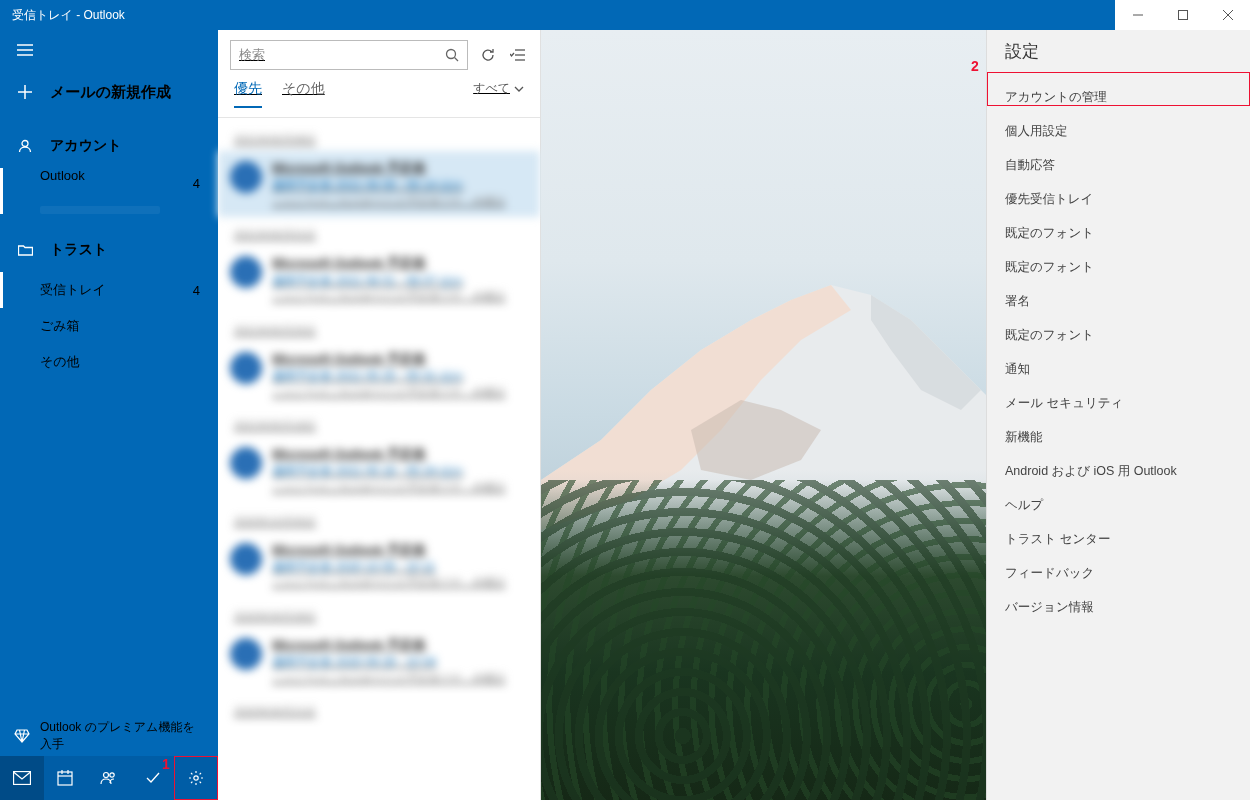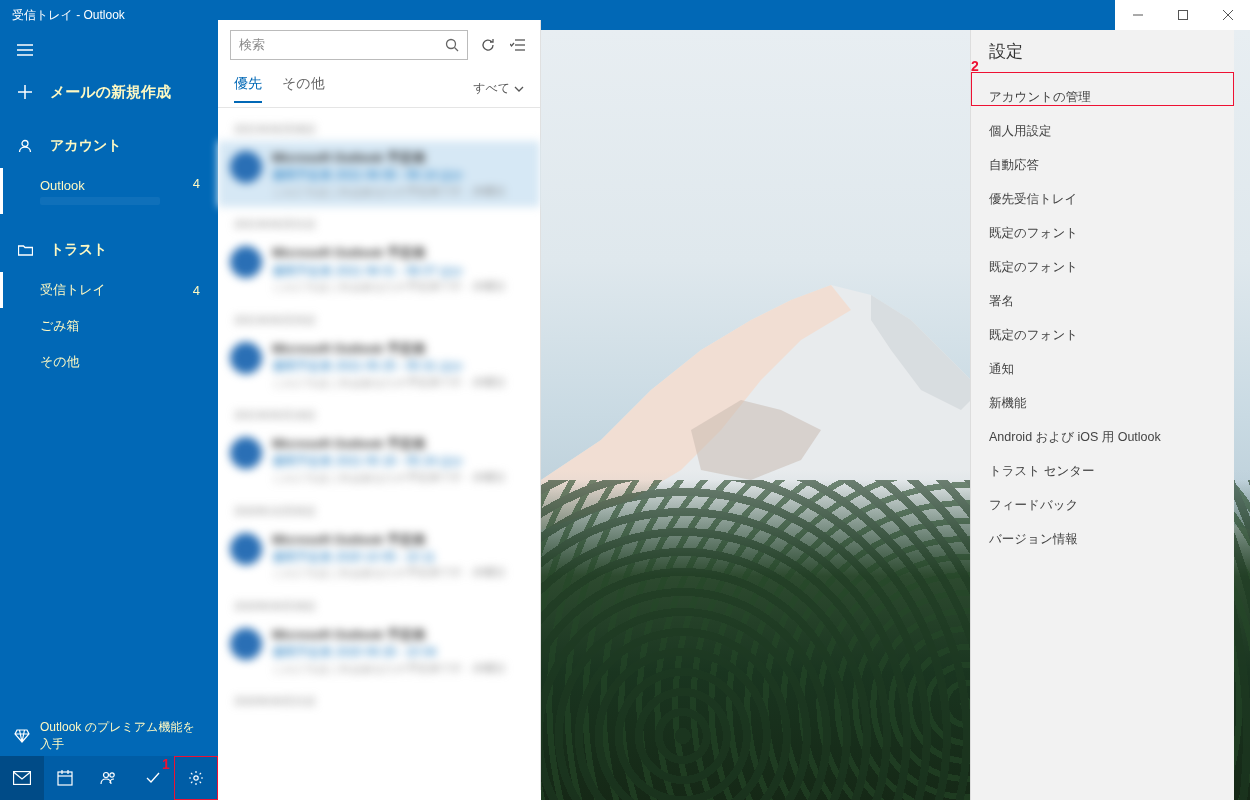--- a/index.html
+++ b/index.html
@@ -5,47 +5,47 @@
 * { margin: 0; padding: 0; box-sizing: border-box; font-family: "Yu Gothic UI", "Meiryo", sans-serif; }
 body { width: 1250px; height: 800px; overflow: hidden; background: #fff; position: relative; }
 
 
 .titlebar { height: 30px; background: #0168b6; display: flex; align-items: center; padding-left: 12px; color: #fff; font-size: 12px; }
 .titlebar-right { position: absolute; right: 0; top: 0; display: flex; height: 30px; background: #fff; }
 .titlebar-btn { width: 45px; height: 30px; display: flex; align-items: center; justify-content: center; color: #555; }
 .titlebar-btn svg { width: 10px; height: 10px; }
 
 
-.sidebar { position: absolute; left: 0; top: 30px; width: 218px; height: 770px; background: #0168b6; color: #fef9c3; display: flex; flex-direction: column; }
+.sidebar { position: absolute; left: 0; top: 30px; width: 218px; height: 770px; background: #0168b6; color: #000000; display: flex; flex-direction: column; }
 .sidebar-top { flex: 1; }
 .sidebar-row { display: flex; align-items: center; height: 44px; padding: 0 16px; font-size: 14px; cursor: pointer; }
 .sidebar-row.menu { height: 40px; }
 .sidebar-row .icon { width: 18px; height: 18px; margin-right: 16px; display: flex; align-items: center; justify-content: center; }
 .sidebar-row.compose { font-weight: bold; font-size: 15px; }
 .sidebar-section { font-weight: bold; font-size: 14px; }
 .sidebar-item { padding-left: 40px; font-size: 13px; display: flex; align-items: center; height: 36px; justify-content: space-between; padding-right: 18px; gap: 20px; }
 .sidebar-item.selected, .sidebar-account.selected { border-left: 3px solid #fff; padding-left: 37px; }
-.sidebar-account { padding-left: 40px; height: 46px; display: flex; flex-direction: column; justify-content: center; font-size: 13px; position: relative; padding-right: 10px;}
+.sidebar-account { padding-left: 40px; height: 46px; display: flex; flex-direction: column; justify-content: space-between; font-size: 13px; position: relative; padding-right: 10px;}
 .sidebar-account.selected { padding-left: 37px; }
 .sidebar-account .badge { position: absolute; right: 18px; top: 8px; font-size: 13px; }
 .sidebar-account .sub { font-size: 10px; opacity: 0.2; background: rgba(255,255,255,0.3); height: 8px; width: 120px; margin-top: 4px; border-radius: 2px;}
 .sidebar-premium { height: 40px; display: flex; align-items: center; padding: 0 14px; font-size: 12px; }
 .sidebar-premium .icon { margin-right: 10px; }
 .sidebar-bottom { height: 44px; display: flex; background: #005da6; position: relative;}
 .sidebar-bottom-btn { flex: 1; display: flex; align-items: center; justify-content: center; color: #fff; }
 .sidebar-bottom-btn.active { background: #004b87; }
 .sidebar-bottom-btn.highlight { outline: 1.5px solid #e13; outline-offset: -1px; }
 
 
-.maillist { position: absolute; left: 218px; top: 20px; width: 323px; height: 770px; background: #fff; border-right: 1px solid #e0e0e0; }
+.maillist { position: absolute; left: 218px; top: 30px; width: 323px; height: 770px; background: #fff; border-right: 1px solid #e0e0e0; text-decoration: underline; }
 .search-row { height: 50px; display: flex; align-items: center; padding: 0 12px; gap: 10px; }
 .search-box { flex: 1; height: 30px; border: 1px solid #bbb; display: flex; align-items: center; padding: 0 8px; font-size: 13px; color: #888; justify-content: space-between; }
 .search-box .sicon { color: #666; }
 .toolbar-icon { width: 20px; height: 20px; display:flex; align-items:center; justify-content:center; color:#555; }
-.tabs-row { height: 38px; display: flex; align-items: center; padding: 0 16px; border-bottom: 1px solid #e5e5e5; justify-content: space-between;}
+.tabs-row { height: 38px; display: flex; align-items: flex-start; padding: 0 16px; border-bottom: 1px solid #e5e5e5; justify-content: space-between;}
 .tabs-left { display: flex; gap: 20px; }
 .tab { font-size: 14px; color: #666; padding-bottom: 8px; cursor:pointer; }
 .tab.active { color: #0168b6; border-bottom: 2px solid #0168b6; font-weight: 500; }
 .filter { font-size: 12px; color: #555; display: flex; align-items: center; gap: 4px; }
 .mail-items { filter: blur(4px); padding: 4px 0; }
 .mail-date { font-size: 11px; color: #888; padding: 10px 16px 4px; }
 .mail-item { display: flex; padding: 8px 12px; gap: 10px; }
 .mail-item.sel { background: #d6e8f5; }
 .mail-avatar { width: 32px; height: 32px; border-radius: 50%; background: #2a6fb5; flex-shrink: 0; margin-top: 2px;}
 .mail-body { flex: 1; font-size: 12px; line-height: 1.4; }
@@ -55,21 +55,21 @@
 
 
 .preview { position: absolute; left: 541px; top: 30px; right: 0; height: 770px; overflow: hidden; }
 .sky { position:absolute; inset:0; background: linear-gradient(180deg, #e8eef2 0%, #dfe8ed 30%, #c9dae3 50%, #b5c9d4 70%); }
 .mountain-snow { position:absolute; left:0; right:0; top: 200px; height: 400px;}
 .forest { position:absolute; left:0; right:0; bottom:0; height: 320px; background: linear-gradient(180deg, transparent 0%, #2d4a2f 30%, #1a3520 60%, #152816 100%); }
 .forest-tex { position:absolute; inset:0; opacity:0.6; background: repeating-radial-gradient(circle at 20% 80%, #1e3a22 0 8px, transparent 8px 20px), repeating-radial-gradient(circle at 60% 70%, #254828 0 6px, transparent 6px 18px); }
 .haze { position:absolute; left:0; right:0; top: 440px; height: 180px; background: linear-gradient(180deg, rgba(200,215,225,0) 0%, rgba(160,185,195,0.6) 50%, rgba(120,155,160,0) 100%); }
 
 
-.settings { position: absolute; right: 16px; top: 30px; width: 264px; height: 770px; background: #f2f2f2; border-left: 1px solid #ddd; z-index: 5;}
+.settings { position: absolute; right: 0; top: 30px; width: 264px; height: 770px; background: #f2f2f2; border-left: 1px solid #ddd; z-index: 5;}
 .settings-title { height: 42px; display: flex; align-items: center; padding: 0 18px; font-size: 17px; color: #333;}
 .settings-item { height: 34px; display: flex; align-items: flex-end; padding: 0 18px; font-size: 12.5px; color: #444; cursor: pointer; }
 .settings-item.highlight { outline: 1.5px solid #e13; outline-offset: -1px; }
 
 
 .annot { position: absolute; font-weight: bold; color: #e13; font-size: 14px; z-index: 20; }
 
 svg { display: block; }
 </style>
 </head>
@@ -333,24 +333,30 @@
   <div class="settings-item">
       <span>署名</span>
     </div>
   <div class="settings-item">
       <span>既定のフォント</span>
     </div>
   <div class="settings-item">
       <span>通知</span>
     </div>
   <div class="settings-item">
+      <span>メール セキュリティ</span>
+    </div>
+  <div class="settings-item">
       <span>新機能</span>
     </div>
   <div class="settings-item">
       <span>Android および iOS 用 Outlook</span>
+    </div>
+  <div class="settings-item">
+      <span>ヘルプ</span>
     </div>
   <div class="settings-item">
       <span>トラスト センター</span>
     </div>
   <div class="settings-item">
       <span>フィードバック</span>
     </div>
   <div class="settings-item">
       <span>バージョン情報</span>
     </div>

